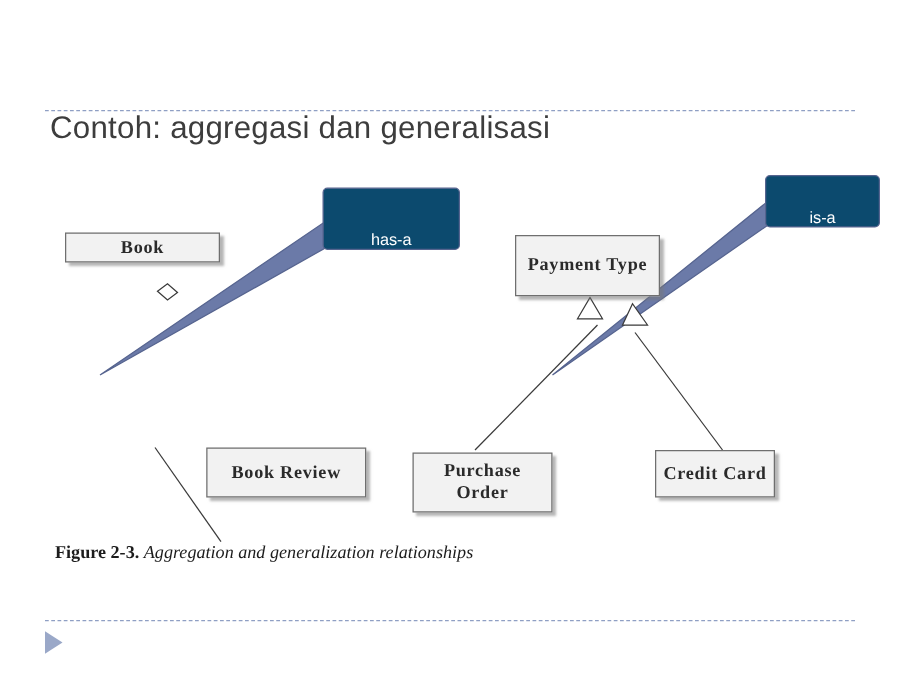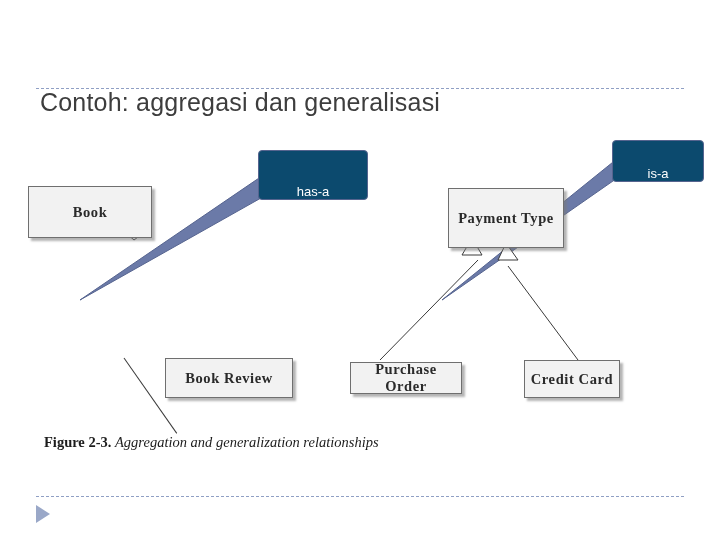--- a/index.html
+++ b/index.html
@@ -121,24 +121,24 @@
     font-weight: bold;
     font-size: 14.5px;
     letter-spacing: 0.6px;
     line-height: 1.15;
     box-shadow: 3px 3px 2px rgba(120,120,120,0.55);
   }
   .ent .inner {
     padding: 0 4px;
   }
 
-  .ent-book        { left: 28px;  top: 186px; width: 124px; height: 52px; }
-  .ent-payment     { left: 448px; top: 188px; width: 116px; height: 60px; }
+  .ent-book        { left: 52px;  top: 186px; width: 124px; height: 24px; }
+  .ent-payment     { left: 412px; top: 188px; width: 116px; height: 49px; }
   .ent-bookreview  { left: 165px; top: 358px; width: 128px; height: 40px; }
-  .ent-purchase    { left: 350px; top: 362px; width: 112px; height: 32px; }
+  .ent-purchase    { left: 330px; top: 362px; width: 112px; height: 48px; }
   .ent-creditcard  { left: 524px; top: 360px; width: 96px; height: 38px; }
 
   .figcaption {
     position: absolute;
     left: 44px;
     top: 434px;
     font-family: Liberation Serif, serif;
     font-size: 14.5px;
     color: #1c1c1c;
     white-space: nowrap;

